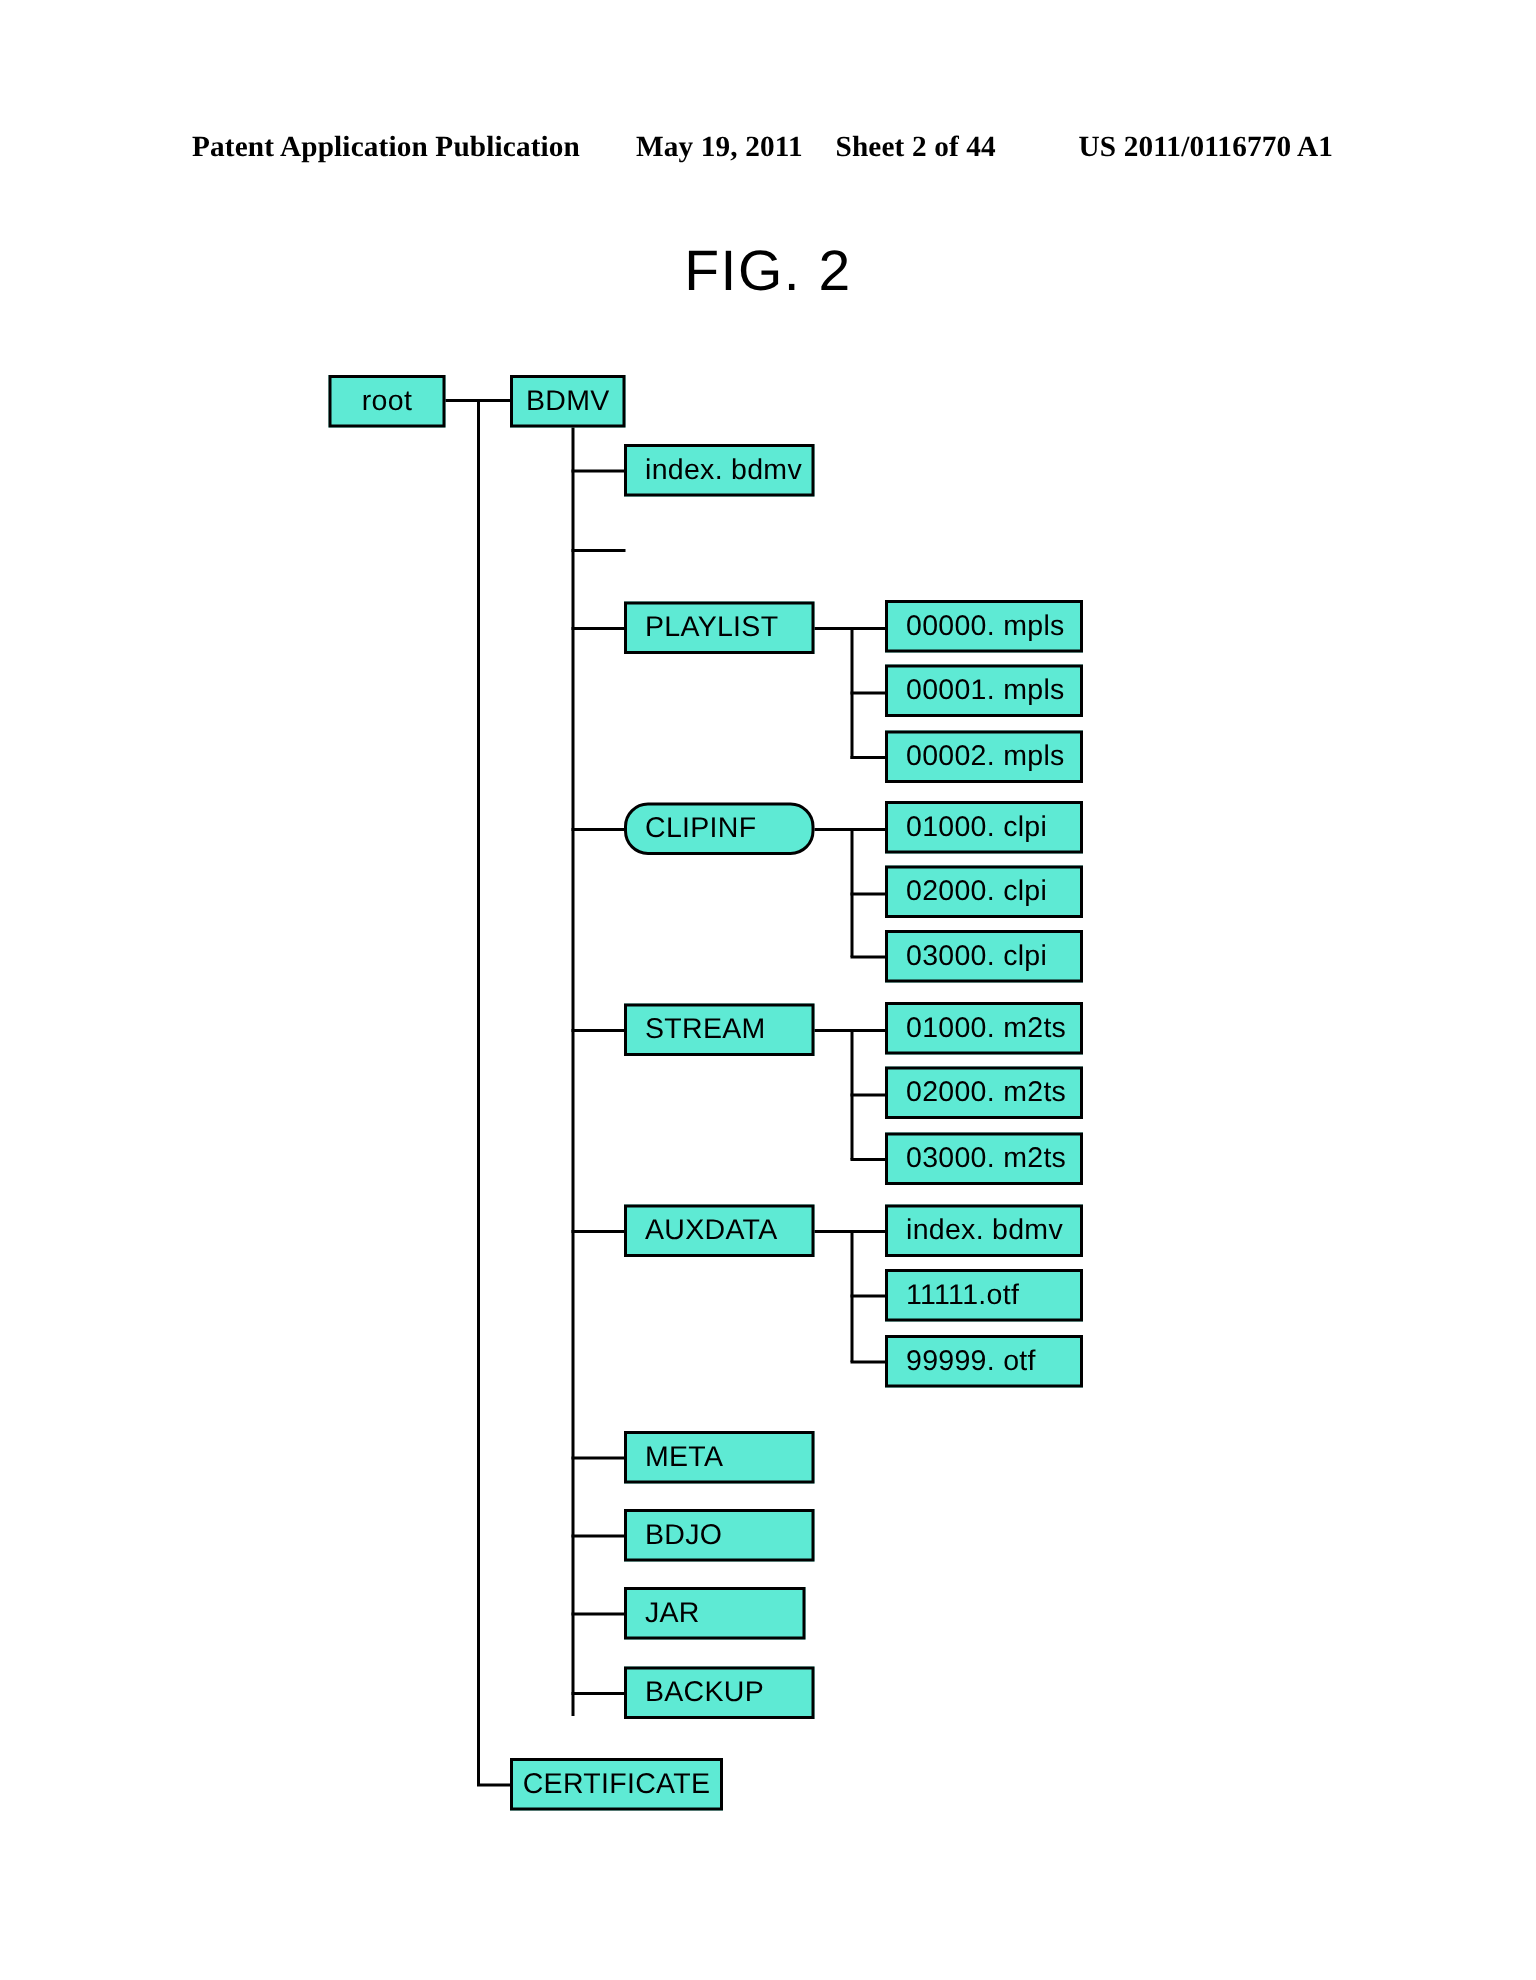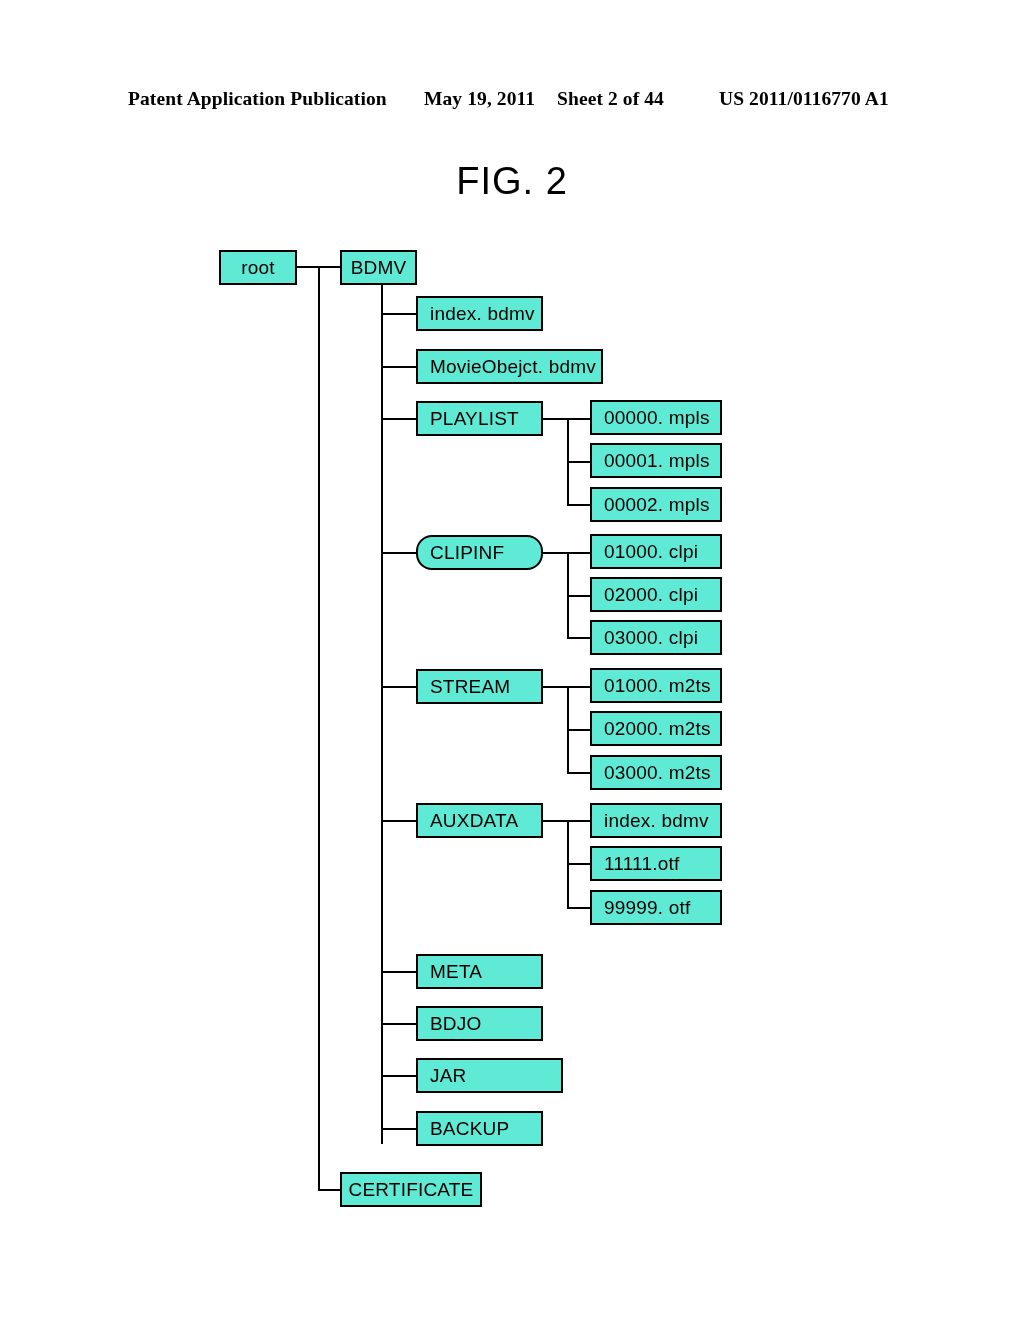--- a/index.html
+++ b/index.html
@@ -135,35 +135,34 @@
   <div class="ln ln-h" style="left:381px; top:552px; width:36px;"></div>
   <div class="ln ln-h" style="left:381px; top:686px; width:36px;"></div>
   <div class="ln ln-h" style="left:381px; top:820px; width:36px;"></div>
   <div class="ln ln-h" style="left:381px; top:971px; width:36px;"></div>
   <div class="ln ln-h" style="left:381px; top:1023px; width:36px;"></div>
   <div class="ln ln-h" style="left:381px; top:1075px; width:36px;"></div>
   <div class="ln ln-h" style="left:381px; top:1128px; width:36px;"></div>
 
   <div class="node" style="left:416px; top:296px; width:127px; height:35px;">index. bdmv</div>
 
-  <div class="node" style="left:416px; top:349px; width:187px; height:35px;">MovieObejct. bdmv</div>
 
   <div class="node" style="left:416px; top:401px; width:127px; height:35px;">PLAYLIST</div>
 
   <div class="node" style="left:416px; top:535px; width:127px; height:35px;border-radius:16px;">CLIPINF</div>
 
   <div class="node" style="left:416px; top:669px; width:127px; height:35px;">STREAM</div>
 
   <div class="node" style="left:416px; top:803px; width:127px; height:35px;">AUXDATA</div>
 
   <div class="node" style="left:416px; top:954px; width:127px; height:35px;">META</div>
 
   <div class="node" style="left:416px; top:1006px; width:127px; height:35px;">BDJO</div>
 
-  <div class="node" style="left:416px; top:1058px; width:147px; height:35px;">JAR</div>
+  <div class="node" style="left:416px; top:1058px; width:121px; height:35px;">JAR</div>
 
   <div class="node" style="left:416px; top:1111px; width:127px; height:35px;">BACKUP</div>
 
   <div class="ln ln-h" style="left:543px; top:418px; width:26px;"></div>
   <div class="ln ln-v" style="left:567px; top:418px; height:88px;"></div>
   <div class="ln ln-h" style="left:567px; top:418px; width:24px;"></div>
   <div class="ln ln-h" style="left:567px; top:461px; width:24px;"></div>
   <div class="ln ln-h" style="left:567px; top:504px; width:24px;"></div>
 
   <div class="node" style="left:590px; top:400px; width:132px; height:35px;">00000. mpls</div>

